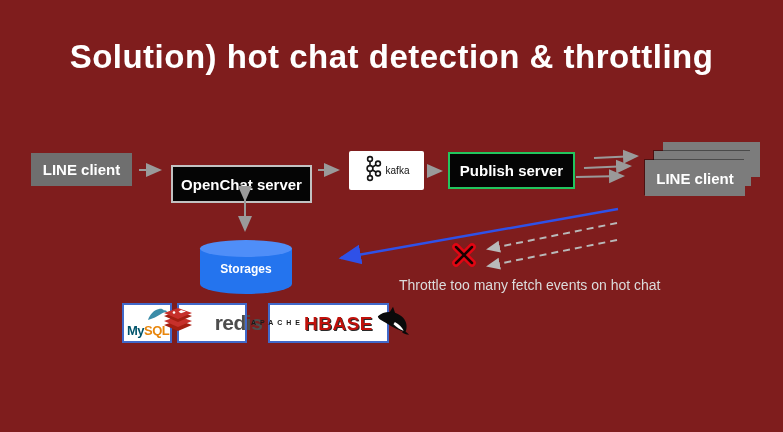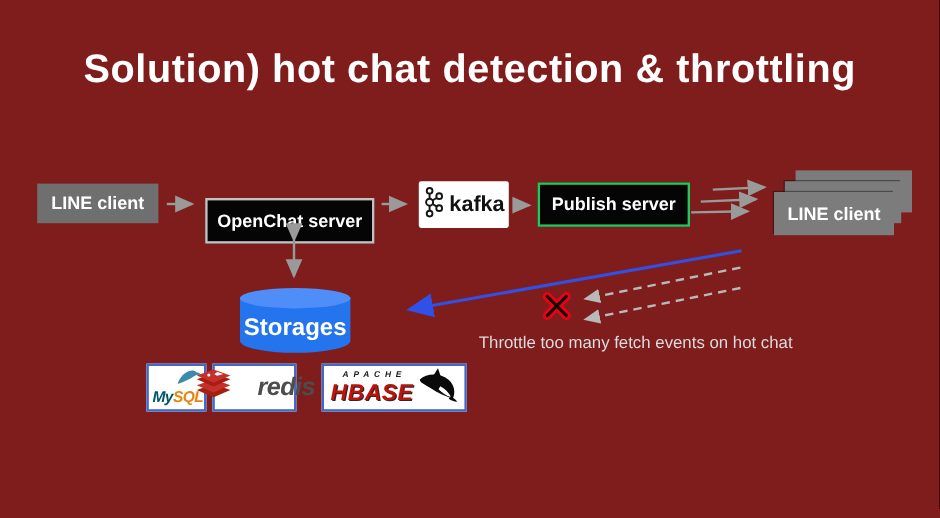--- a/index.html
+++ b/index.html
@@ -17,45 +17,45 @@
   }
   .gray-fill{background:#6f6f6f;}
   .outline-box{background:#050505;}
   .line-left{left:31px;top:153px;width:101px;height:33px;}
   .openchat{left:171px;top:165px;width:141px;height:38px;border:2px solid #c2c2c2;}
   .publish{left:448px;top:152px;width:127px;height:37px;border:2px solid #22c55e;}
   .kafka-box{
     position:absolute;left:349px;top:151px;width:75px;height:39px;background:#fff;
     border-radius:2px;display:flex;align-items:center;justify-content:center;gap:3px;
   }
-  .kafka-label{color:#111;font-weight:700;font-size:18px;}
+  .kafka-label{color:#111;font-weight:400;font-size:10px;}
   .stack-card{position:absolute;background:#7c7c7c;}
   .stack-back{left:663px;top:142px;width:97px;height:35px;}
   .stack-mid{left:654px;top:151px;width:97px;height:35px;box-shadow:-1px -1px 0 rgba(0,0,0,.4);}
   .stack-front{left:645px;top:160px;width:100px;height:36px;box-shadow:-1px -1px 0 rgba(0,0,0,.4);
     display:flex;align-items:center;justify-content:center;color:#fff;font-weight:bold;font-size:15px;}
   .cylinder{position:absolute;left:200px;top:240px;width:92px;height:54px;}
   .cyl-body{position:absolute;left:0;top:8px;width:92px;height:46px;background:#2474ee;
     border-radius:0 0 46px 46px / 0 0 10px 10px;}
   .cyl-top{position:absolute;left:0;top:0;width:92px;height:17px;background:#4f8ef8;border-radius:50%;}
   .cyl-label{position:absolute;left:0;top:22px;width:100%;text-align:center;color:#fff;
-    font-weight:bold;font-size:20px;}
+    font-weight:bold;font-size:12px;}
   .annotation{position:absolute;left:399px;top:277px;color:#dcdcdc;font-size:14px;white-space:nowrap;}
   .logo-box{position:absolute;top:303px;height:40px;background:#fff;border:2px solid #4169c9;
-    box-sizing:border-box;display:flex;align-items:center;justify-content:center;font-style:italic;}
+    box-sizing:border-box;display:flex;align-items:center;justify-content:center;}
   .mysql{left:122px;width:50px;}
   .redis{left:177px;width:70px;gap:21px;}
   .hbase{left:268px;width:121px;gap:3px;}
   .mysql-inner{position:relative;width:100%;height:100%;}
   .mysql-word{position:absolute;left:3px;bottom:3px;font-size:13px;font-weight:bold;letter-spacing:-0.5px;}
   .mysql-my{color:#00546b;}
   .mysql-sql{color:#e8860c;}
   .dolphin{position:absolute;right:2px;top:2px;}
   .redis-word{color:#4d4d4d;font-weight:bold;font-size:21px;letter-spacing:-0.5px;}
-  .hbase-texts{display:flex;flex-direction:column;align-items:center;line-height:1;}
+  .hbase-texts{display:flex;flex-direction:row;align-items:center;line-height:1;}
   .hbase-apache{font-size:7px;font-weight:bold;letter-spacing:4px;color:#1a1a1a;margin-bottom:2px;margin-left:4px;}
   .hbase-name{font-size:19px;font-weight:bold;color:#c0110b;letter-spacing:0.5px;
     text-shadow:1px 1px 0 #2a2a2a;}
   .overlay{position:absolute;left:0;top:0;pointer-events:none;}
 </style>
 </head>
 <body>
 
 <div class="slide">
 

